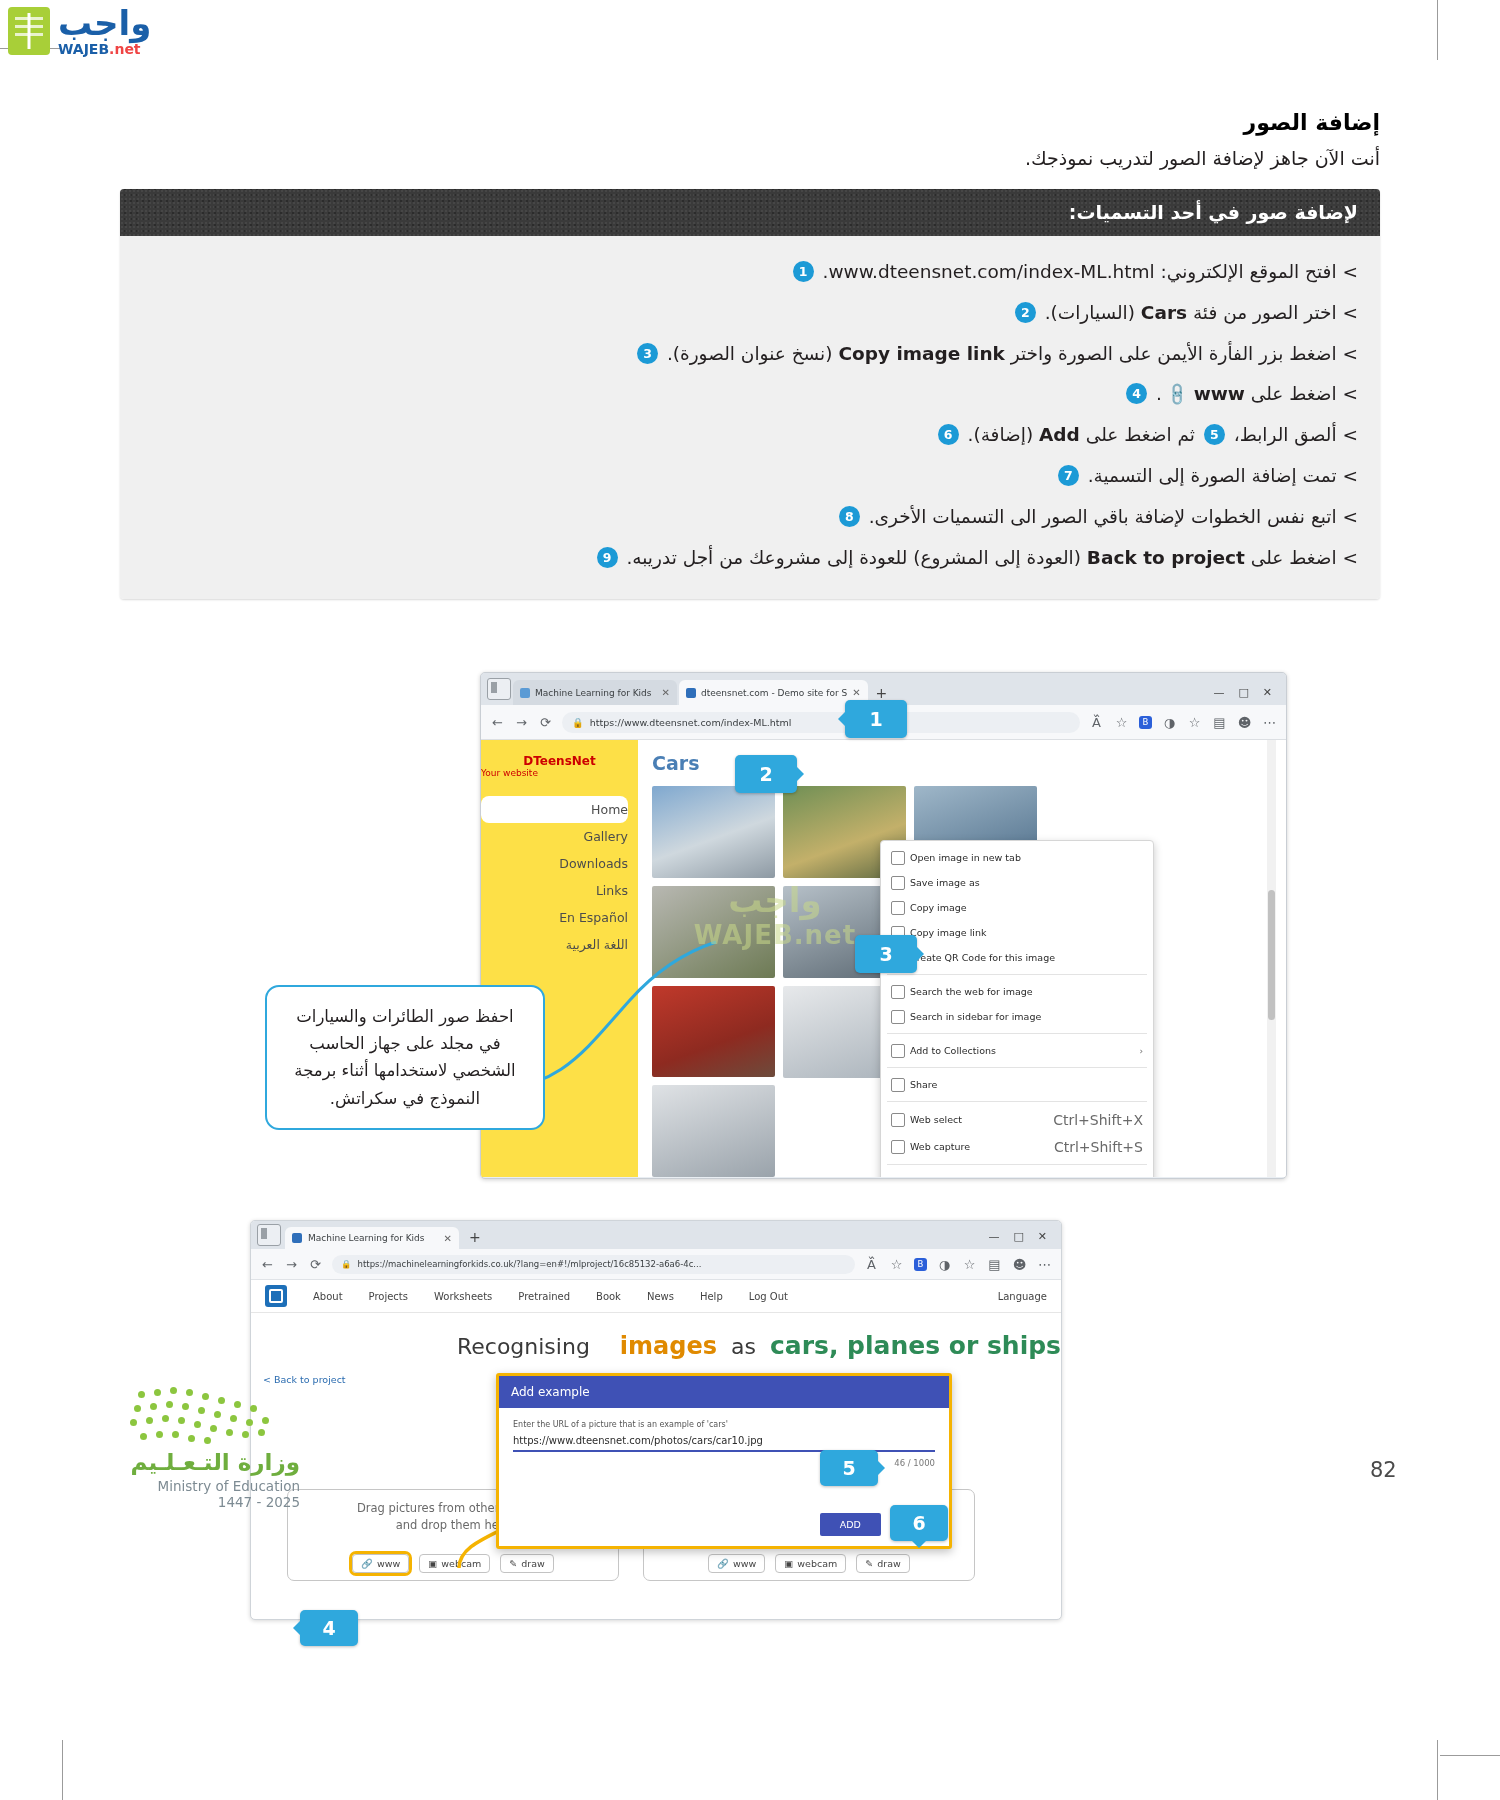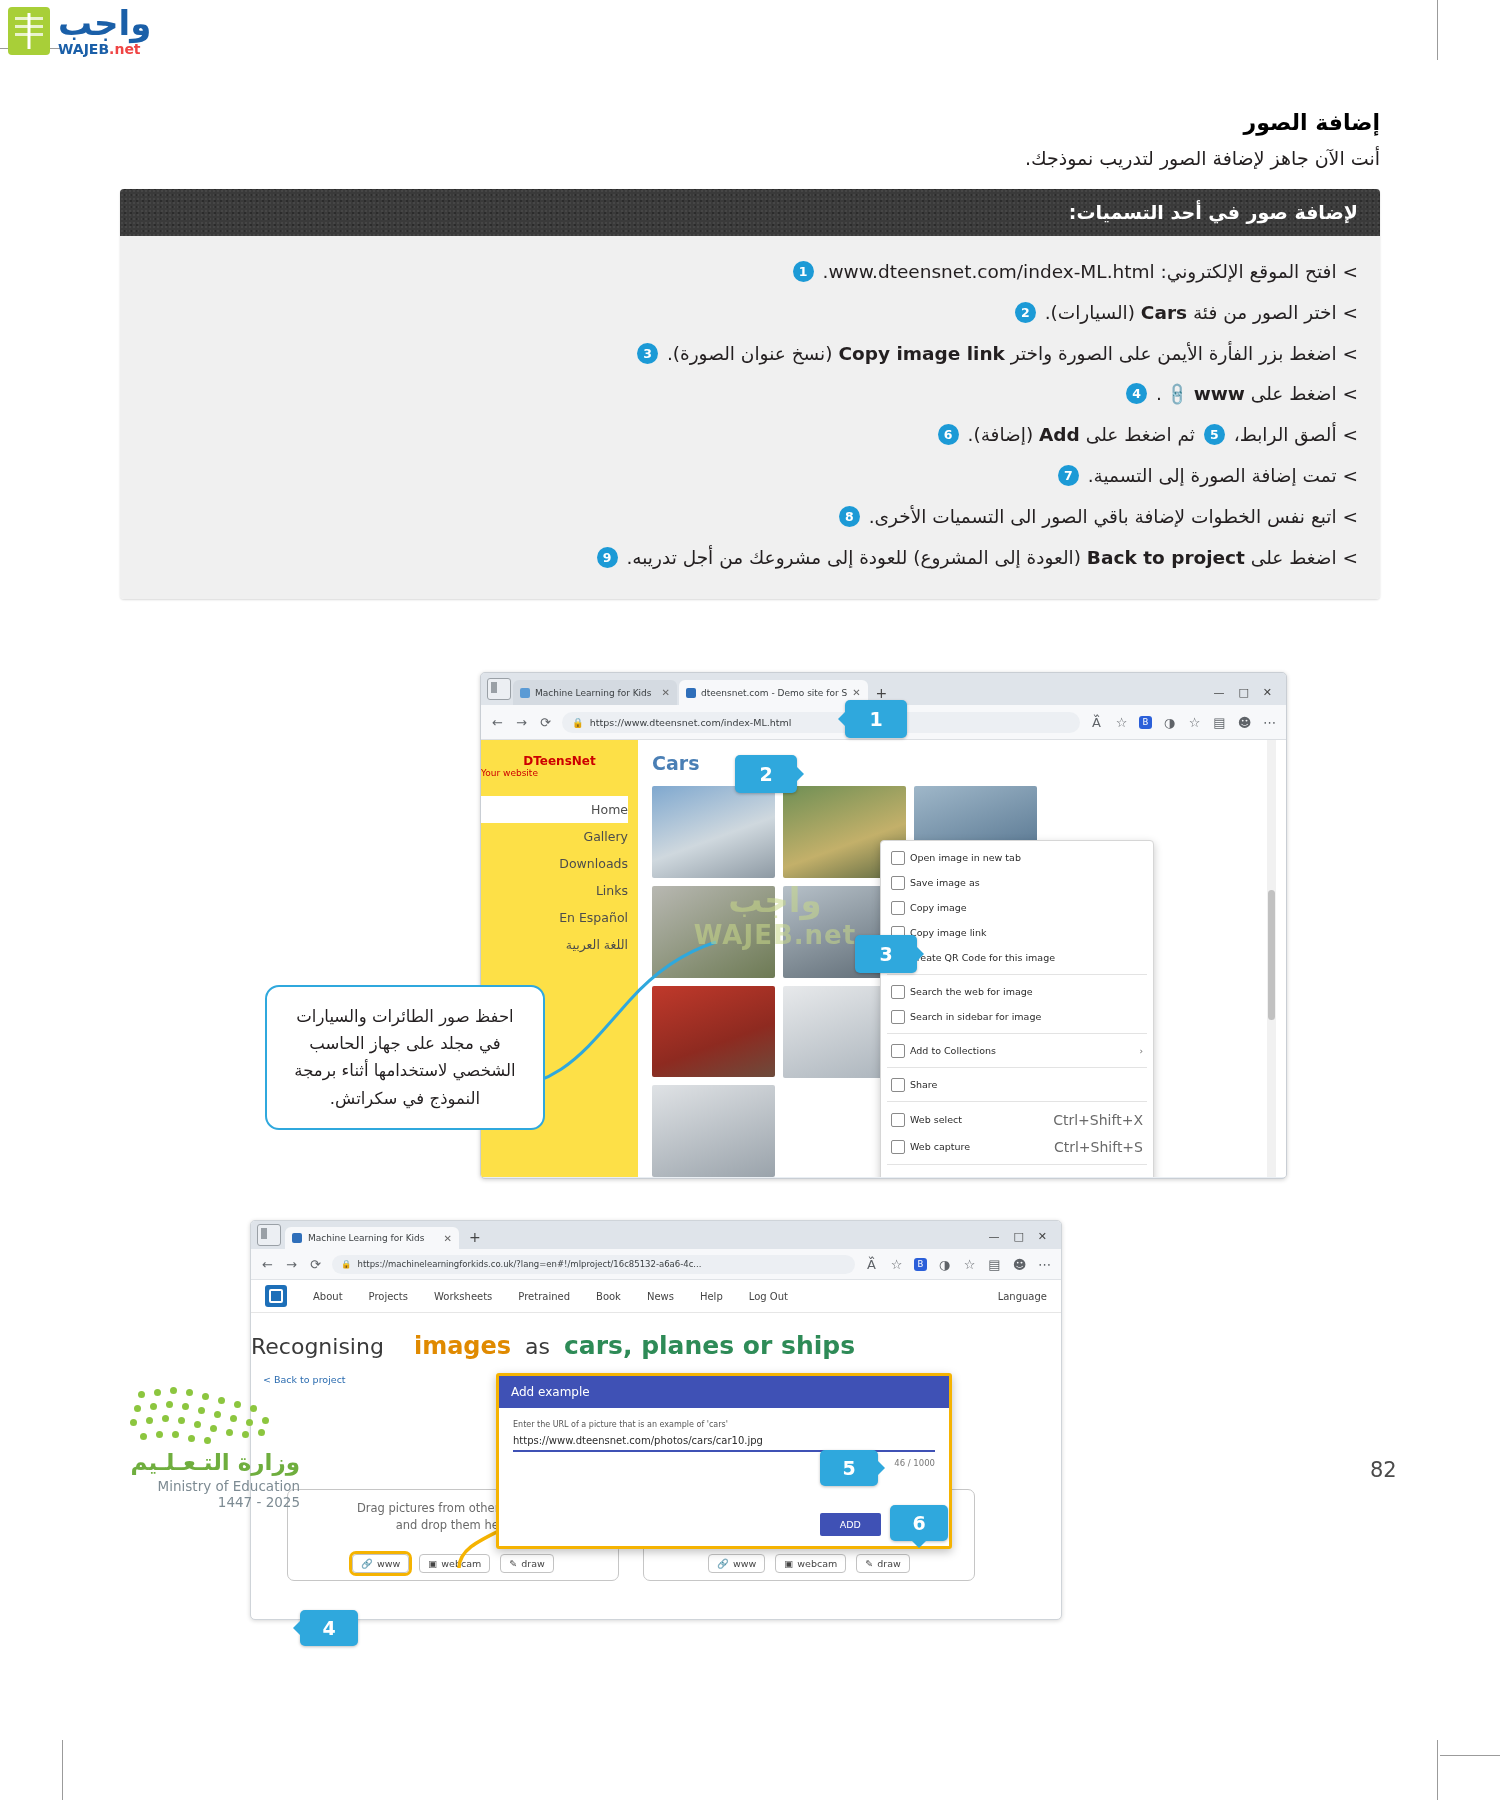--- a/index.html
+++ b/index.html
@@ -242,21 +242,21 @@
   }
   .dteens-logo { color: #c00; font-weight: bold; font-size: 12px; text-align: center; margin-top: 14px; }
   .dteens-sub { color: #c00; font-size: 9px; text-align: left; }
   .nav-item {
     text-align: right;
     font-size: 12.5px;
     color: #4c4c4c;
     padding: 6px 0 6px 0;
     margin-right: 10px;
   }
-  .nav-item.sel { background: #ffffff; }
+  .nav-item.sel { background: #ffffff; border-radius: 8px; }
   .br-main { position: absolute; left: 157px; right: 10px; top: 0; bottom: 0; }
   .cars-title {
     font-size: 19px; color: #4a7fb5; font-weight: bold;
     margin: 12px 0 8px 14px;
   }
   .photo-grid { position: absolute; top: 46px; left: 14px; right: 0; bottom: 0; display: flex; gap: 8px; }
   .photo-col { display: flex; flex-direction: column; gap: 8px; width: 123px; }
   .ph { border-radius: 2px; }
   .ph.c1 { height: 92px; background: linear-gradient(160deg,#7fa8cf 0%,#cfd8de 55%,#8d99a3 100%); }
   .ph.c2 { height: 92px; background: linear-gradient(160deg,#6f8f55 0%,#c3b06a 60%,#5f6a43 100%); }
@@ -321,21 +321,21 @@
   .ml-toolbar { height: 30px; background: #f7f8fa; display: flex; align-items: center; gap: 9px; padding: 0 9px; border-bottom: 1px solid #e0e3e7; }
   .ml-url { flex: 1; height: 19px; background: #eceff3; border-radius: 10px; display: flex; align-items: center; gap: 6px; padding: 0 9px; font-size: 8.5px; color: #3c4043; }
   .ml-nav {
     height: 32px; background: #fff; border-bottom: 1px solid #e6e6e6;
     display: flex; align-items: center; gap: 26px; padding: 0 14px; font-size: 10px; color: #444;
   }
   .ml-cube { width: 22px; height: 22px; background: #1d6fb8; border-radius: 3px; position: relative; }
   .ml-cube::after { content:""; position:absolute; inset:4px; border:2px solid #fff; border-radius:2px;}
   .ml-nav .lang { margin-left: auto; }
   .ml-head {
-    display: flex; align-items: baseline; justify-content: flex-start; gap: 14px;
+    display: flex; align-items: baseline; justify-content: flex-end; gap: 14px;
     padding: 18px 0 8px 0; font-size: 22px; color: #3a3a3a;
   }
   .ml-head .images { font-weight: bold; color: #e08a00; font-size: 24px; margin-left: 16px; }
   .ml-head .cats { font-weight: bold; color: #2e8b57; font-size: 25px; }
   .ml-back { font-size: 9.5px; color: #2b6cb0; padding: 6px 0 0 12px; }
   .ml-cars-label { text-align: center; font-size: 22px; font-weight: bold; color: #2e8b57; margin-top: 4px; }
   .drop-zone {
     position: absolute; left: 36px; top: 268px; width: 330px; height: 90px;
     border: 1px solid #c6c6c6; border-radius: 7px; background: #fff;
   }

